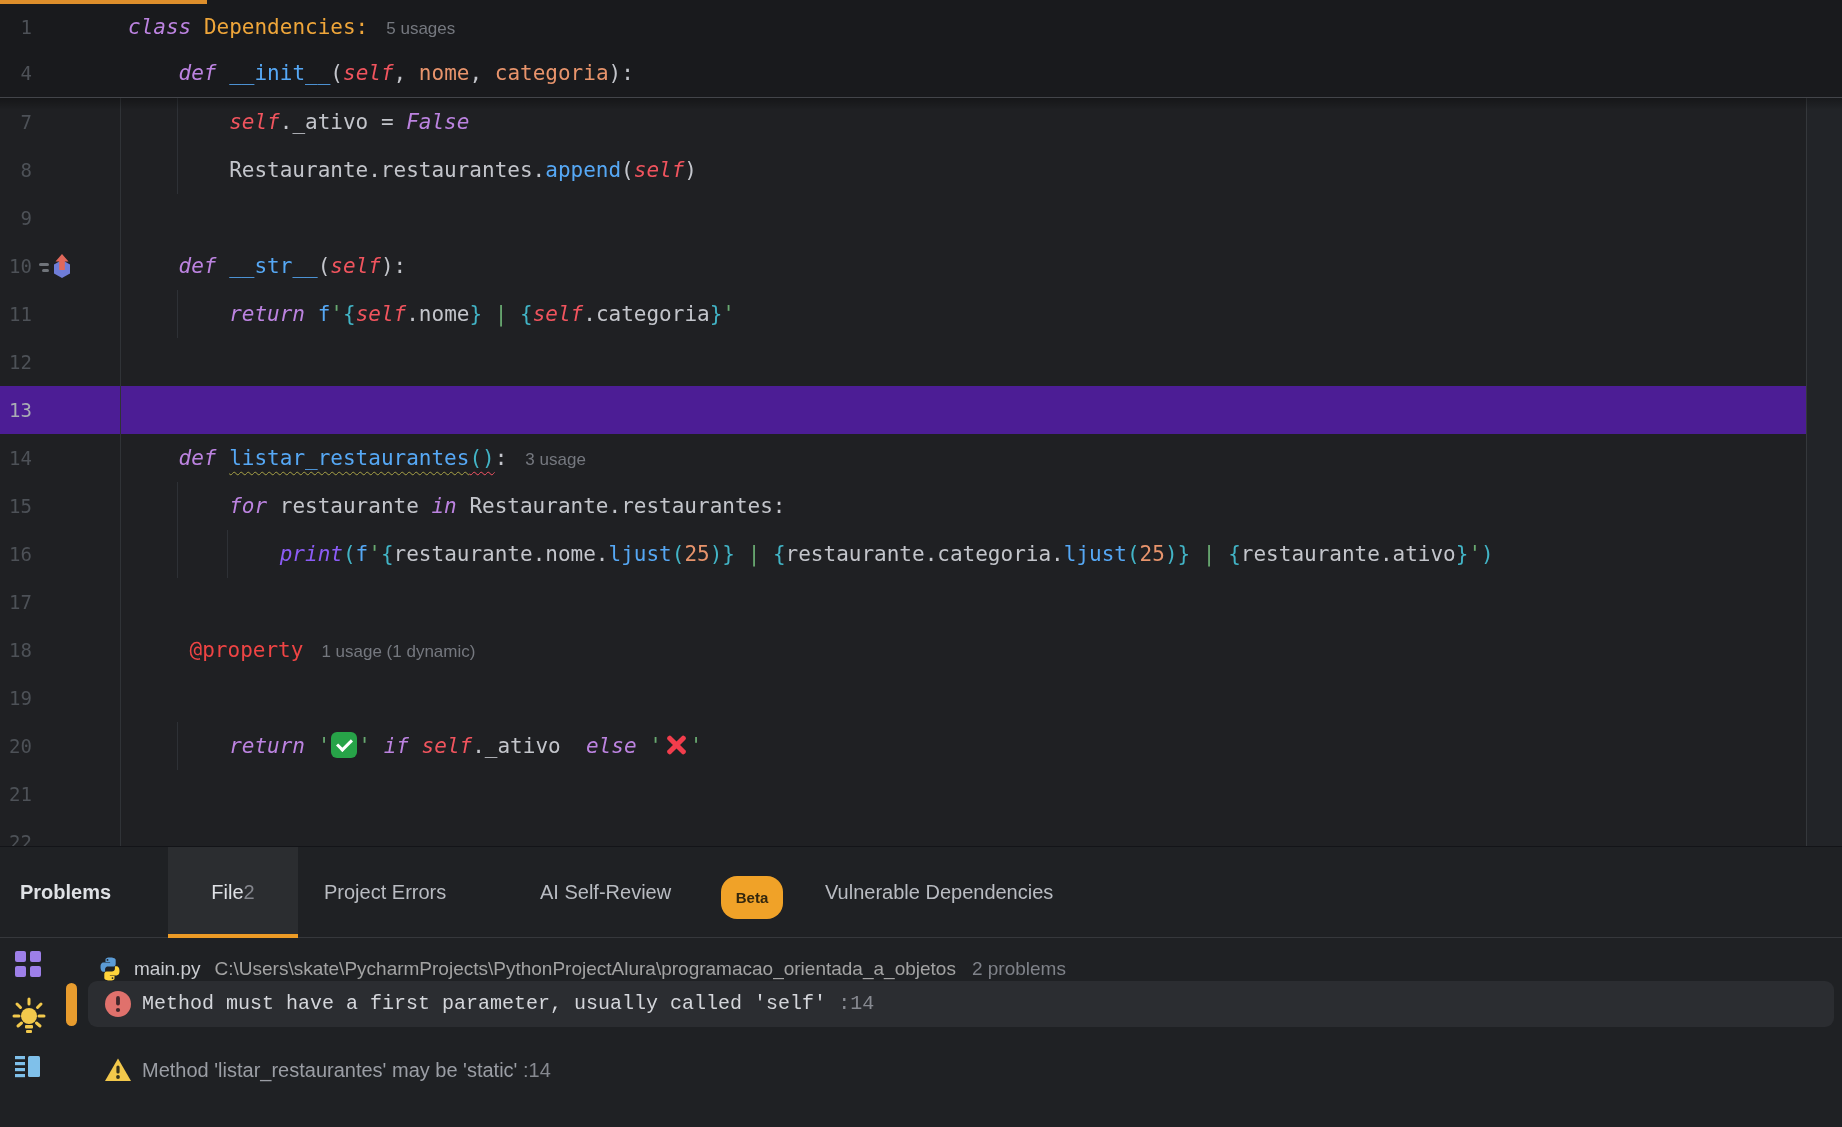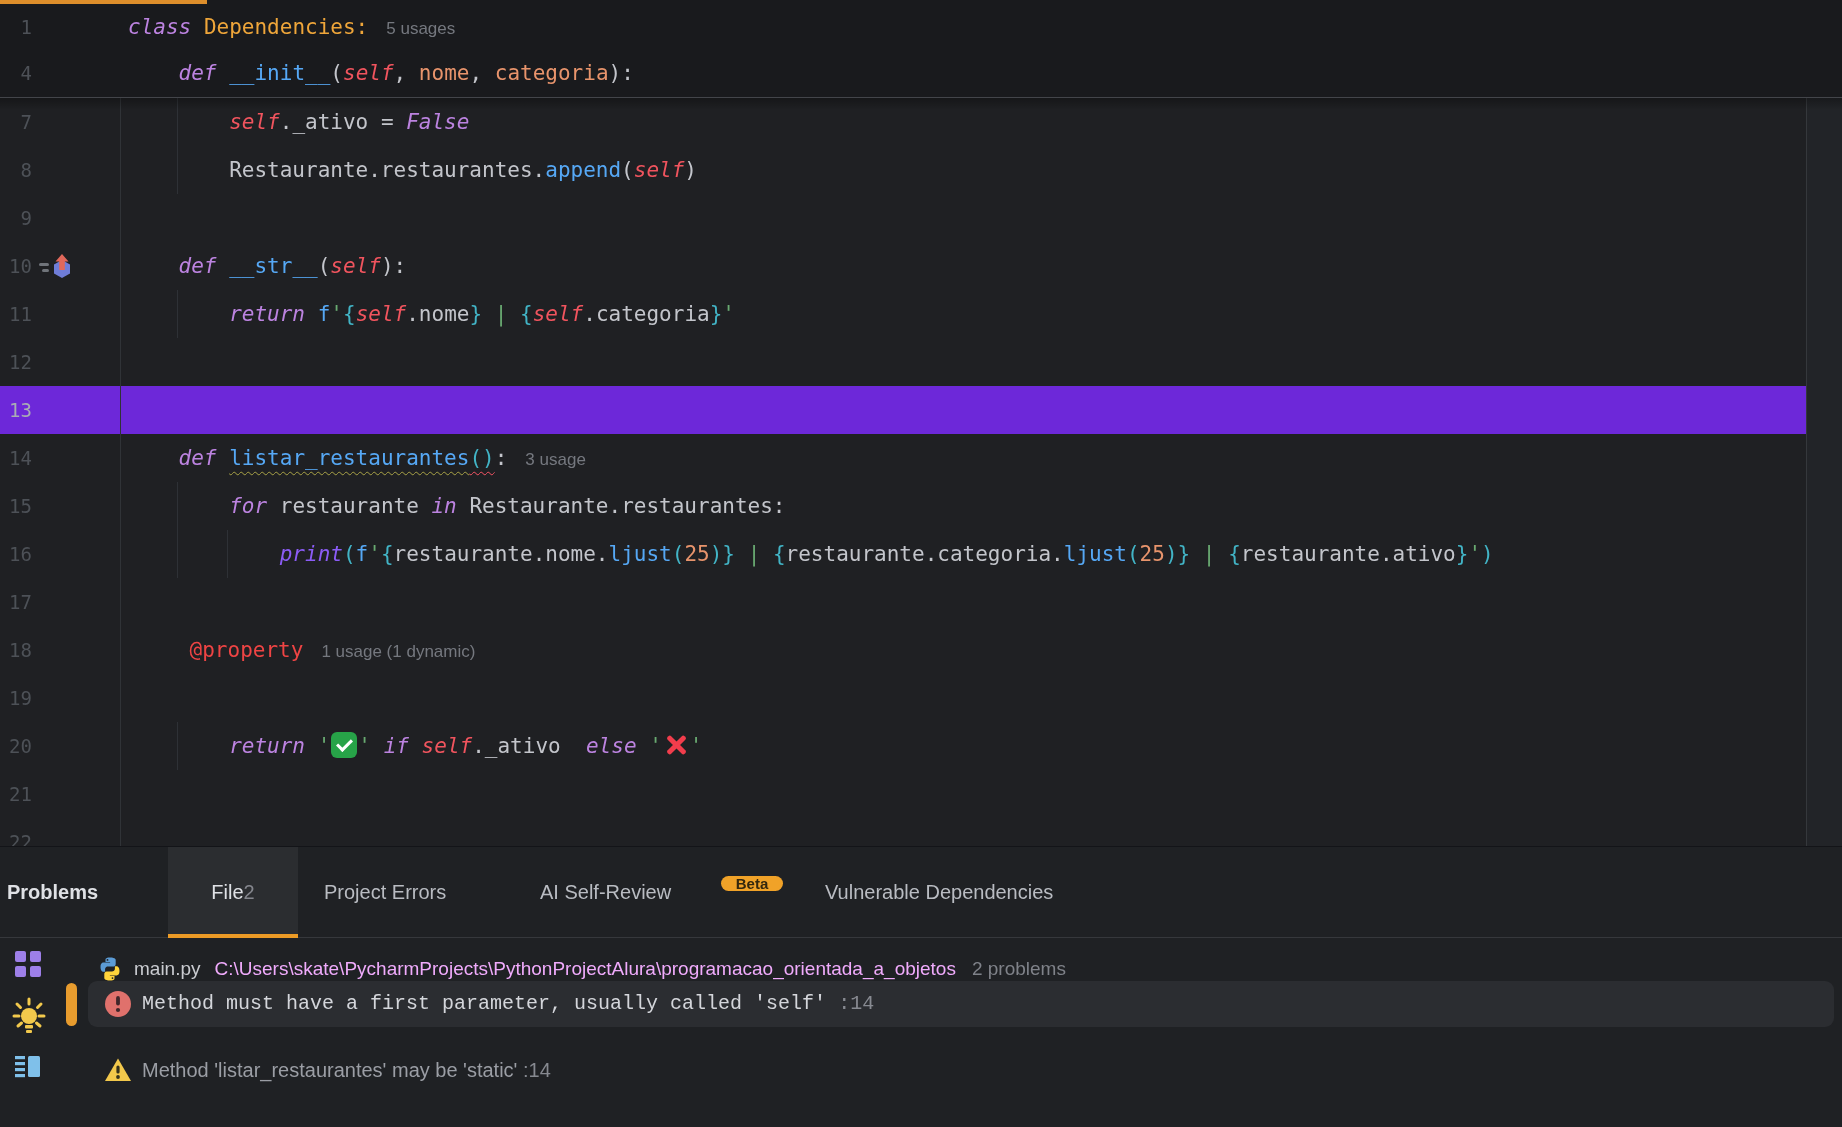--- a/index.html
+++ b/index.html
@@ -12,21 +12,21 @@
 
   
   .editor{position:absolute;left:0;top:4px;width:100%;height:842px;}
   .gutter-sep{position:absolute;left:120px;top:94px;width:1px;height:748px;background:#303337;}
   .right-sep{position:absolute;left:1806px;top:94px;width:1px;height:748px;background:#35383c;}
   .right-strip{position:absolute;left:1807px;top:94px;right:0;height:748px;background:#222428;}
   .guide{position:absolute;width:1px;background:#2e3136;}
 
   #editor-rows{position:absolute;left:0;top:94px;right:0;height:748px;overflow:hidden;}
   .crow{position:relative;height:48px;}
-  .crow.caret{background:#6d28d9;}
+  .crow.caret{background:#4c1d95;}
   .lnum{position:absolute;left:0;top:0;width:32px;text-align:right;
         font-family:"DejaVu Sans Mono",monospace;font-size:19px;color:#4d5157;line-height:48px;}
   .caret .lnum{color:#a9adb4;}
   .codespan{position:absolute;left:128px;top:0;white-space:pre;
         font-family:"DejaVu Sans Mono",monospace;font-size:21px;line-height:48px;color:#c3c5cb;}
   .gutter-icon{position:absolute;left:38px;top:10px;width:36px;height:30px;}
 
   
   .sticky{position:absolute;left:0;top:0;right:0;height:93px;background:#191a1d;
           border-bottom:1px solid #43454a;z-index:5;}
@@ -60,34 +60,34 @@
   .emoji-cross{display:inline-block;position:relative;width:24px;height:24px;vertical-align:-4px;margin:0 2px;}
   .emoji-cross::before,.emoji-cross::after{content:"";position:absolute;left:10px;top:0;
         width:5px;height:24px;border-radius:2px;background:#f23d4c;}
   .emoji-cross::before{transform:rotate(45deg);}
   .emoji-cross::after{transform:rotate(-45deg);}
 
   
   .problems{position:absolute;left:0;top:846px;width:100%;height:281px;background:#1f2124;
             border-top:1px solid #131418;}
   .tabs-row{position:absolute;left:0;top:0;right:0;height:90px;border-bottom:1px solid #36383c;}
-  .pp-title{position:absolute;left:7px;top:0;line-height:90px;font-size:20px;font-weight:700;color:#dfe1e5;}
+  .pp-title{position:absolute;left:20px;top:0;line-height:90px;font-size:20px;font-weight:700;color:#dfe1e5;}
   .tab-file{position:absolute;left:168px;top:0;width:130px;height:90px;background:#2b2d30;
             display:flex;align-items:center;justify-content:center;}
   .tab-file .tlabel{font-size:20px;color:#dfe1e5;}
   .tab-file .tcount{font-size:20px;color:#84868d;}
   .tab-underline{position:absolute;left:0;bottom:-1px;width:100%;height:4px;background:#ec9b26;z-index:2;}
   .tab-label{position:absolute;top:0;line-height:90px;font-size:20px;color:#b9bcc2;}
-  .beta-pill{position:absolute;left:721px;top:29px;width:62px;height:15px;border-radius:16px;
+  .beta-pill{position:absolute;left:721px;top:29px;width:62px;height:43px;border-radius:16px;
              background:#f0a228;display:flex;align-items:center;justify-content:center;
              font-size:15px;font-weight:700;color:#33270e;}
 
   .file-row{position:absolute;left:96px;top:98px;right:0;height:48px;display:flex;align-items:center;}
   .file-name{font-size:19px;color:#c9cbd0;margin-left:10px;}
-  .file-path{font-size:19px;color:#f0abfc;margin-left:14px;}
+  .file-path{font-size:19px;color:#a3a3a3;margin-left:14px;}
   .file-count{font-size:19px;color:#7f8289;margin-left:16px;}
 
   .prob-row{position:absolute;left:0;right:0;height:49px;}
   .row-hl{position:absolute;left:88px;right:8px;top:0;height:46px;background:#2b2d31;border-radius:9px;}
   .sel-bar{position:absolute;left:66px;top:2px;width:11px;height:43px;border-radius:6px;background:#e89c2e;}
   .prob-icon{position:absolute;left:104px;top:9px;width:28px;height:28px;}
   .prob-text{position:absolute;left:142px;top:0;line-height:46px;font-size:20px;color:#d4d6db;white-space:pre;}
   .prob-text .lref{color:#878a91;}
   .prob-text.dim{color:#9b9ea5;}
   .prob-text.dim .lref{color:#868990;}

